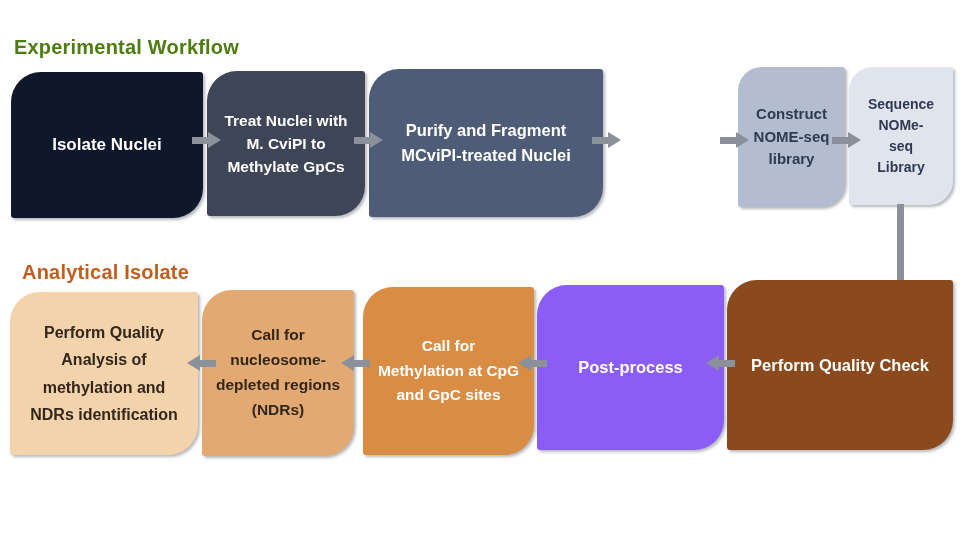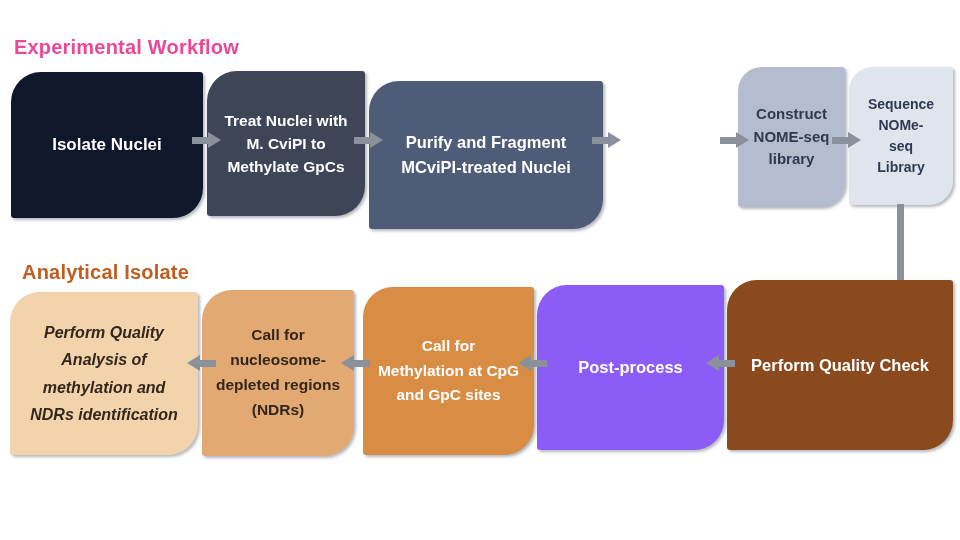--- a/index.html
+++ b/index.html
@@ -50,31 +50,31 @@
   
   #adown{position:absolute;left:0;top:0;}
   #adown .vstem{position:absolute;left:897px;top:204px;width:7px;height:78px;background:#8b919b;}
   #adown .vhead{position:absolute;left:888px;top:281px;width:0;height:0;border-left:12px solid transparent;border-right:12px solid transparent;border-top:21px solid #8b919b;}
 </style>
 </head>
 <body>
 
 <div class="stage">
 
-  <div class="title" id="title-exp" style="color: #ec4899;">Experimental Workflow</div>
+  <div class="title" id="title-exp" style="color: #4d7c0f;">Experimental Workflow</div>
 
   <div class="box" id="e1" style="background-color: #0f172a;">
     <span class="lbl light">Isolate Nuclei</span>
   </div>
   <div class="box" id="e2" style="background-color: rgb(61, 69, 87);">
     <span class="lbl light">Treat Nuclei with
 M. CviPI to
 Methylate GpCs</span>
   </div>
-  <div class="box" id="e3" style="background-color: rgb(78, 92, 119); margin-top: 12px;">
+  <div class="box" id="e3" style="background-color: rgb(78, 92, 119);">
     <span class="lbl light">Purify and Fragment
 MCviPI-treated Nuclei</span>
   </div>
   <div class="box" id="e5" style="background-color: rgb(179, 189, 207);">
     <span class="lbl navy">Construct
 NOME-seq
 library</span>
   </div>
   <div class="box" id="e6" style="background-color: rgb(224, 228, 237);">
     <span class="lbl navy">Sequence
@@ -121,21 +121,21 @@
     <span class="lbl light">Call for
 Methylation at CpG
 and GpC sites</span>
   </div>
   <div class="box" id="a4" style="background-color: rgb(227, 169, 115);">
     <span class="lbl brown">Call for
 nucleosome-
 depleted regions
 (NDRs)</span>
   </div>
-  <div class="box" id="a5" style="background-color: rgb(243, 211, 172); font-style: italic;">
+  <div class="box" id="a5" style="background-color: rgb(243, 211, 172);">
     <span class="lbl brown">Perform Quality
 Analysis of
 methylation and
 NDRs identification</span>
   </div>
 
   <div class="arr" id="al1">
       <i class="headL"></i>
       <i class="stem"></i>
     </div>

